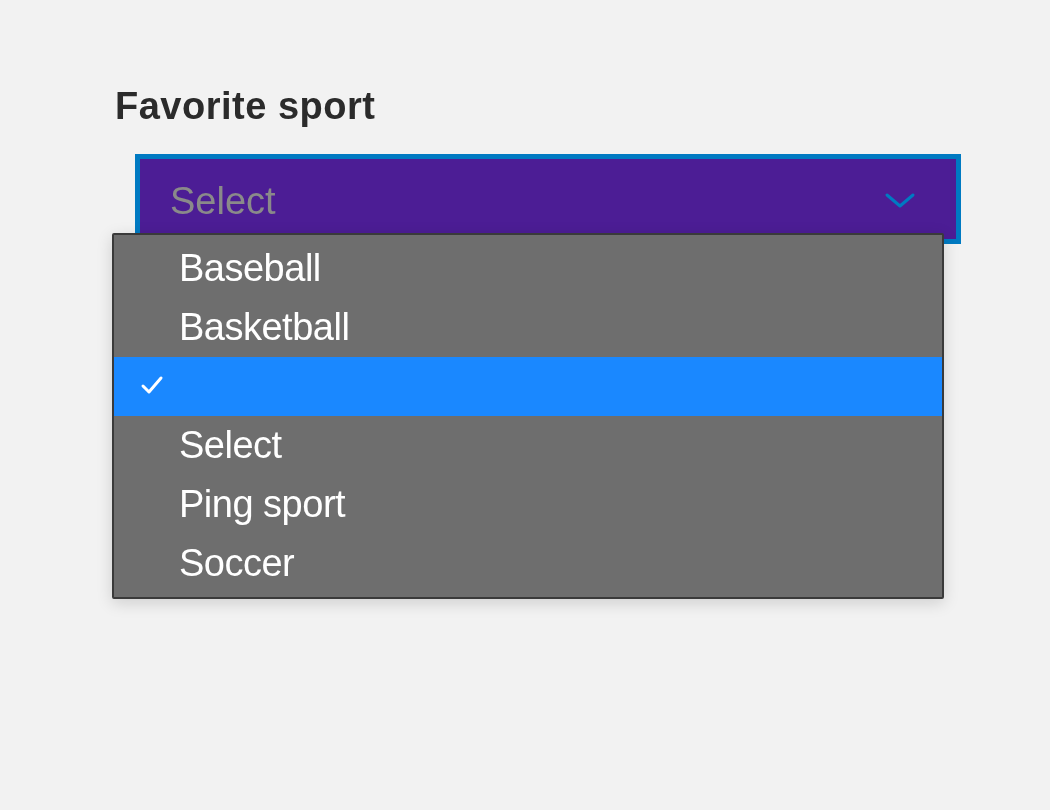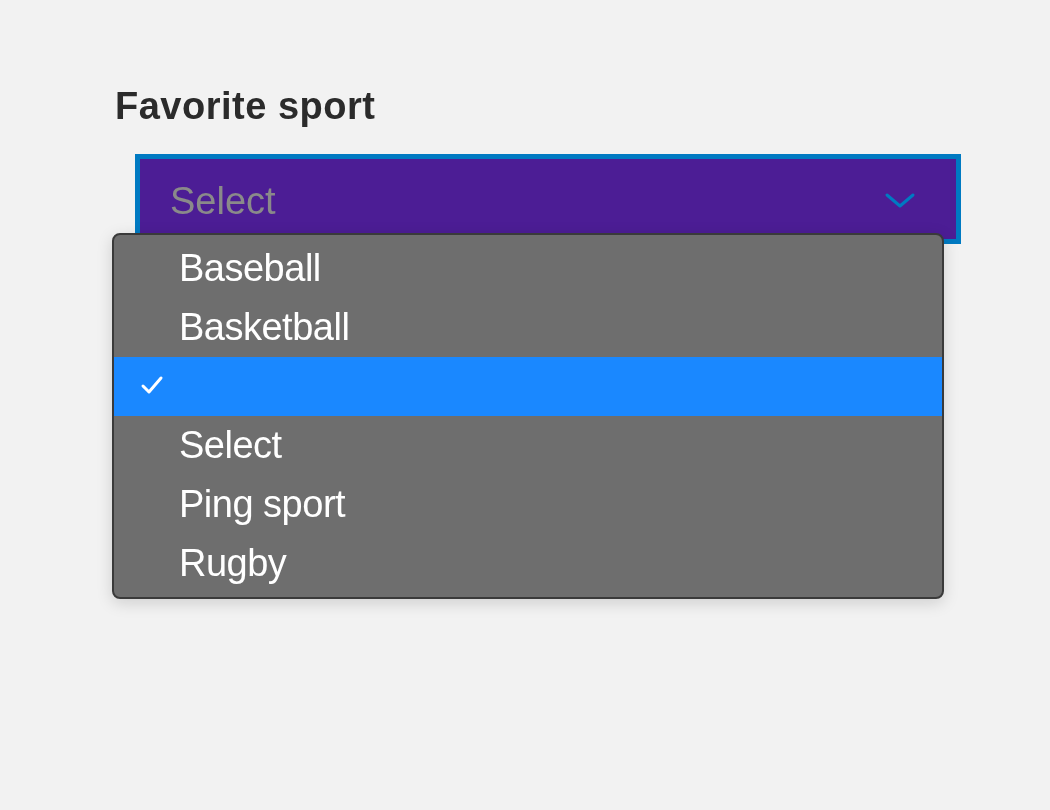--- a/index.html
+++ b/index.html
@@ -54,21 +54,21 @@
       width: 32px;
       height: 18px;
     }
     .dropdown-panel {
       position: absolute;
       top: 148px;
       left: -3px;
       width: 832px;
       background: #6e6e6e;
       border: 2px solid #3a3a3a;
-      border-radius: 8px;
+      border-radius: 2px;
       padding: 4px 0;
       box-shadow: 0 4px 16px rgba(0,0,0,0.15);
     }
     .dropdown-option {
       height: 59px;
       display: flex;
       align-items: center;
       padding-left: 25px;
       cursor: pointer;
     }
@@ -126,16 +126,16 @@
       <div class="dropdown-option">
         <span class="check-slot"></span>
         <span class="option-label">Select</span>
       </div>
       <div class="dropdown-option">
         <span class="check-slot"></span>
         <span class="option-label">Ping sport</span>
       </div>
       <div class="dropdown-option">
         <span class="check-slot"></span>
-        <span class="option-label">Rugby</span>
+        <span class="option-label">Soccer</span>
       </div>
     </div>
 </div>
 
 </body></html>

